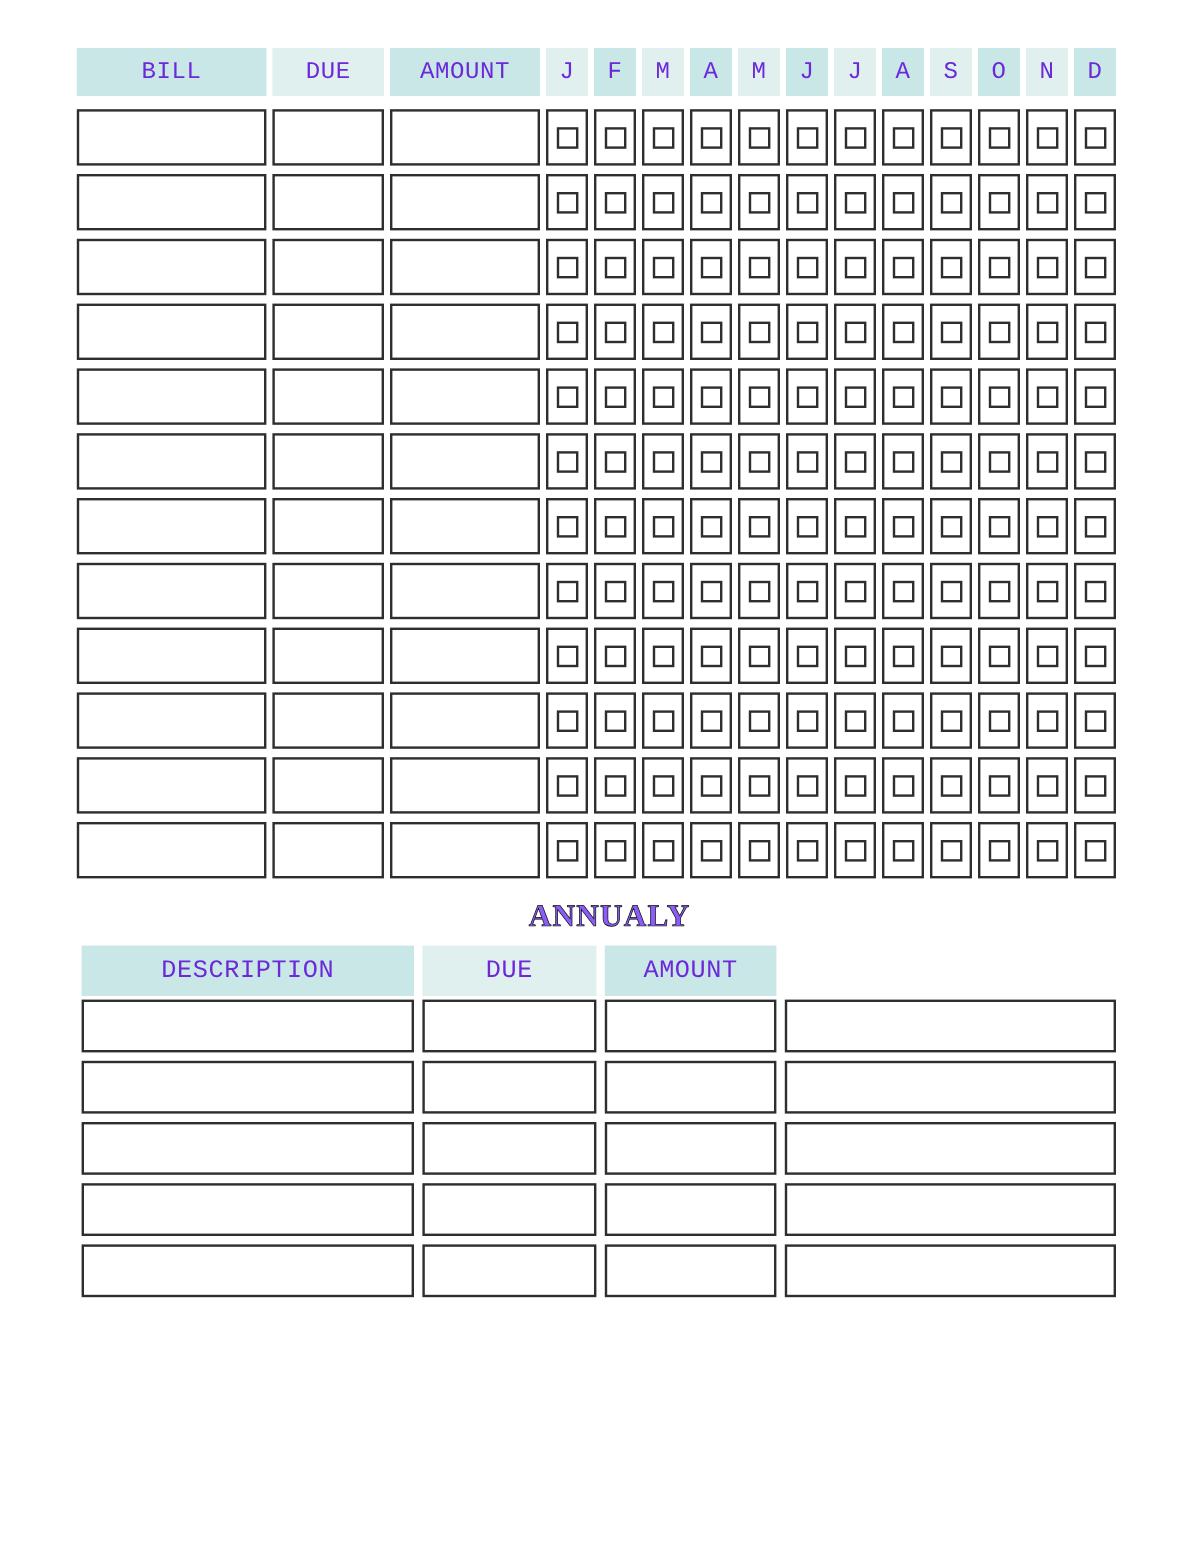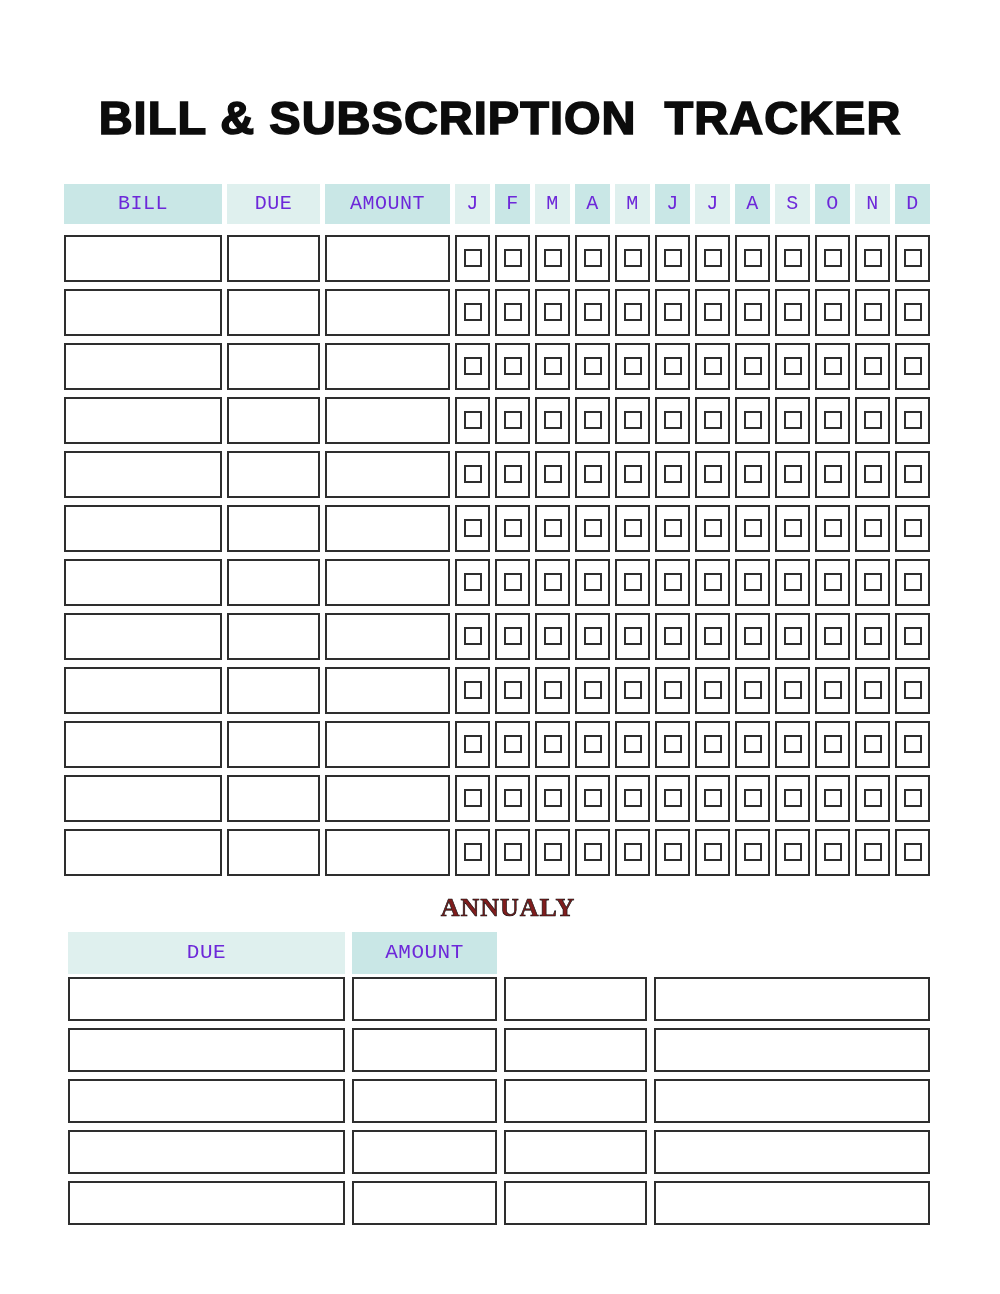--- a/index.html
+++ b/index.html
@@ -49,40 +49,39 @@
     display:flex;align-items:center;justify-content:center;
   }
   .checkbox{
     width:14px;height:14px;border:2px solid #2e2e2e;background:#fff;box-sizing:content-box;
   }
 
   
   .annual-title{
     margin:17px 0 9px 0;text-align:center;
     font-family:"Liberation Serif",serif;
-    font-weight:bold;font-size:26px;letter-spacing:1px;color:#7f1d1d;padding-left:16px;
+    font-weight:bold;font-size:26px;letter-spacing:1px;color:#8b5cf6;padding-left:16px;
     -webkit-text-stroke:0.6px #0c0c0c;
   }
   .annual{margin:0 0 0 68px;width:862px;}
   .agrid{
     display:grid;
     grid-template-columns:277px 145px 143px 276px;
     column-gap:7px;
   }
   .aheader{height:42px;margin-bottom:3px;}
   .aheader .hcell{font-size:21px;}
   #annual-rows{display:grid;row-gap:7px;}
   .arow{height:44px;}
 </style>
 </head>
 <body>
 
 <div class="page">
 
-  <h1 class="page-title">BILL &amp; SUBSCRIPTION  TRACKER</h1>
 
   <section class="monthly">
     <div class="mgrid mheader">
       <div class="hcell teal-dark">BILL</div>
       <div class="hcell teal-light">DUE</div>
       <div class="hcell teal-dark">AMOUNT</div>
       <div class="hcell teal-light">J</div>
       <div class="hcell teal-dark">F</div>
       <div class="hcell teal-light">M</div>
       <div class="hcell teal-dark">A</div>
@@ -601,20 +600,21 @@
           </div>
       </div>
     </div>
 
   </section>
 
   <h2 class="annual-title">ANNUALY</h2>
 
   <section class="annual">
     <div class="agrid aheader">
+      <div class="hcell teal-dark">DESCRIPTION</div>
       <div class="hcell teal-light">DUE</div>
       <div class="hcell teal-dark">AMOUNT</div>
     </div>
 
     <div id="annual-rows">
       <div class="agrid arow">
         <div class="box"></div>
         <div class="box"></div>
         <div class="box"></div>
         <div class="box"></div>

